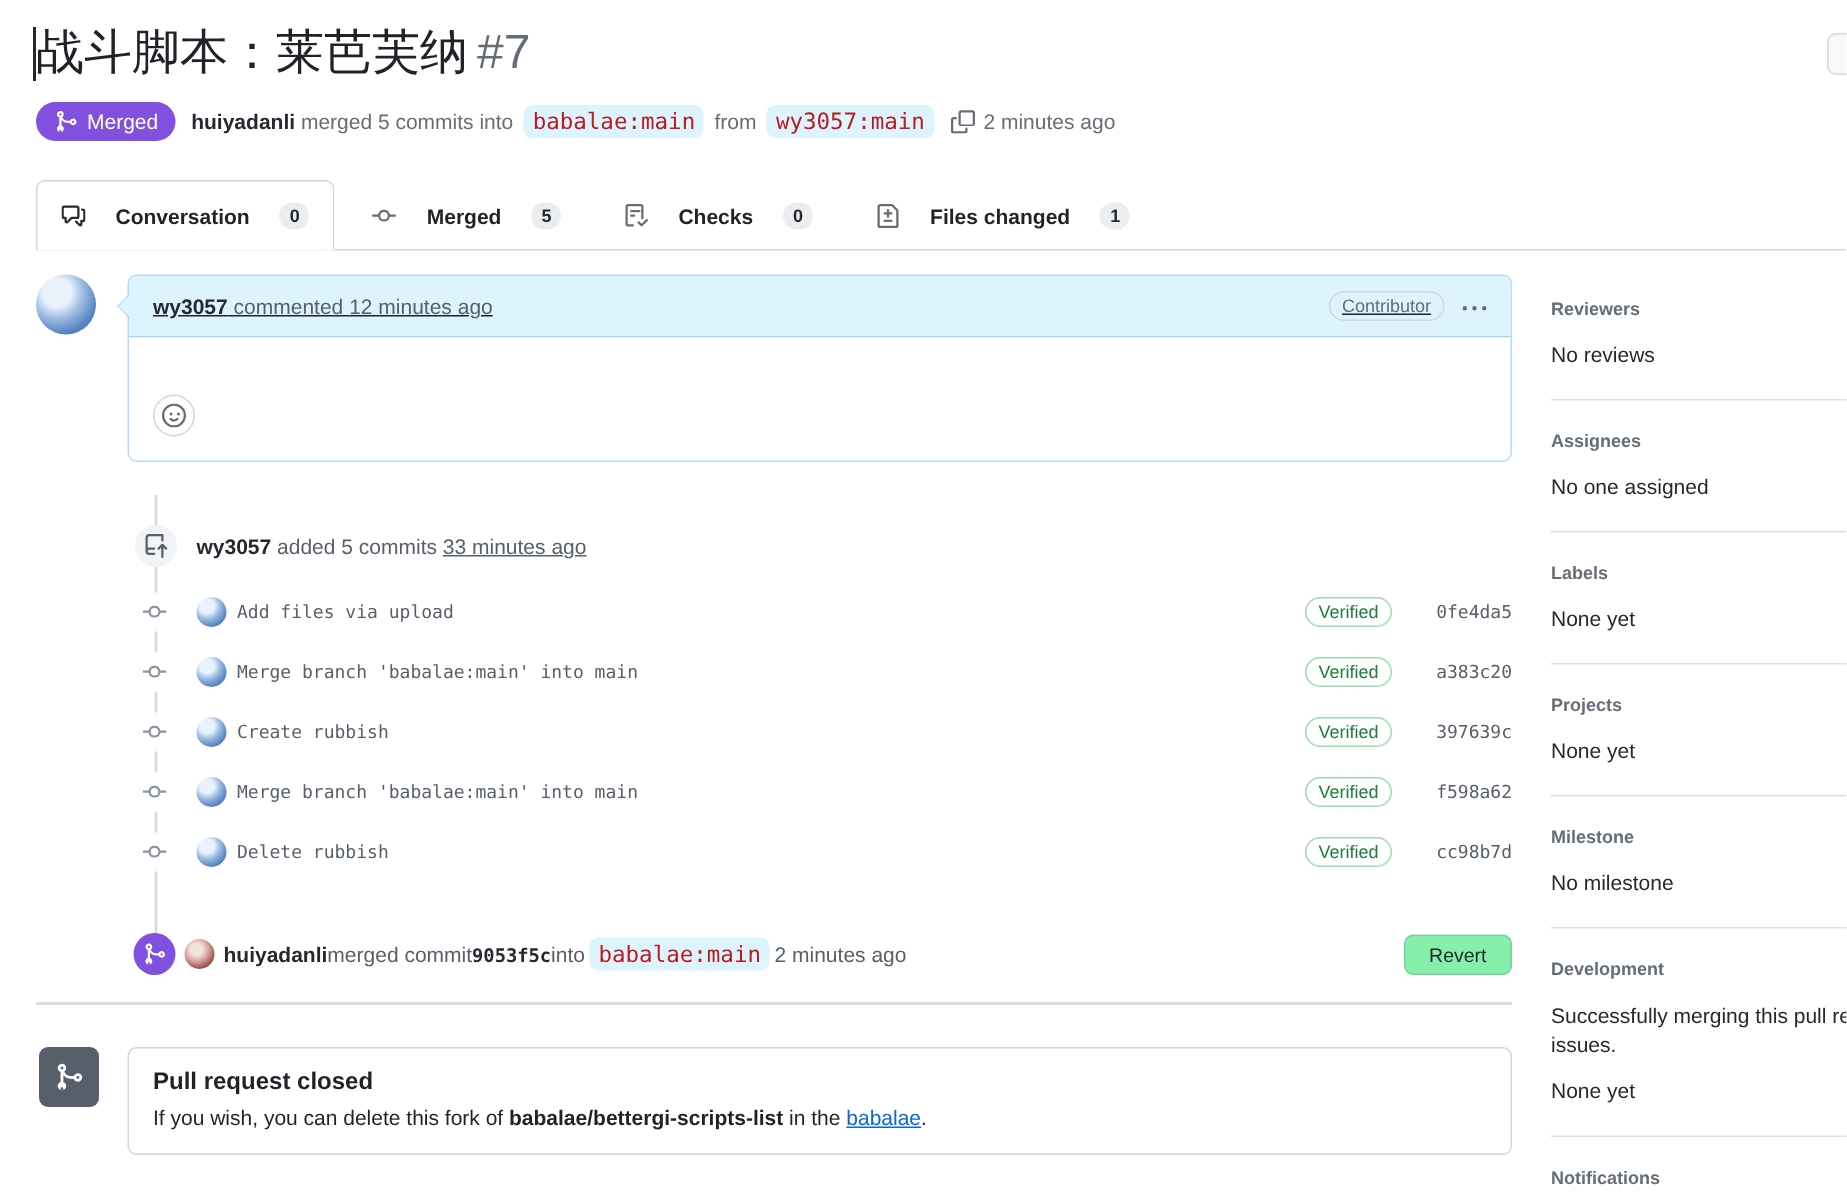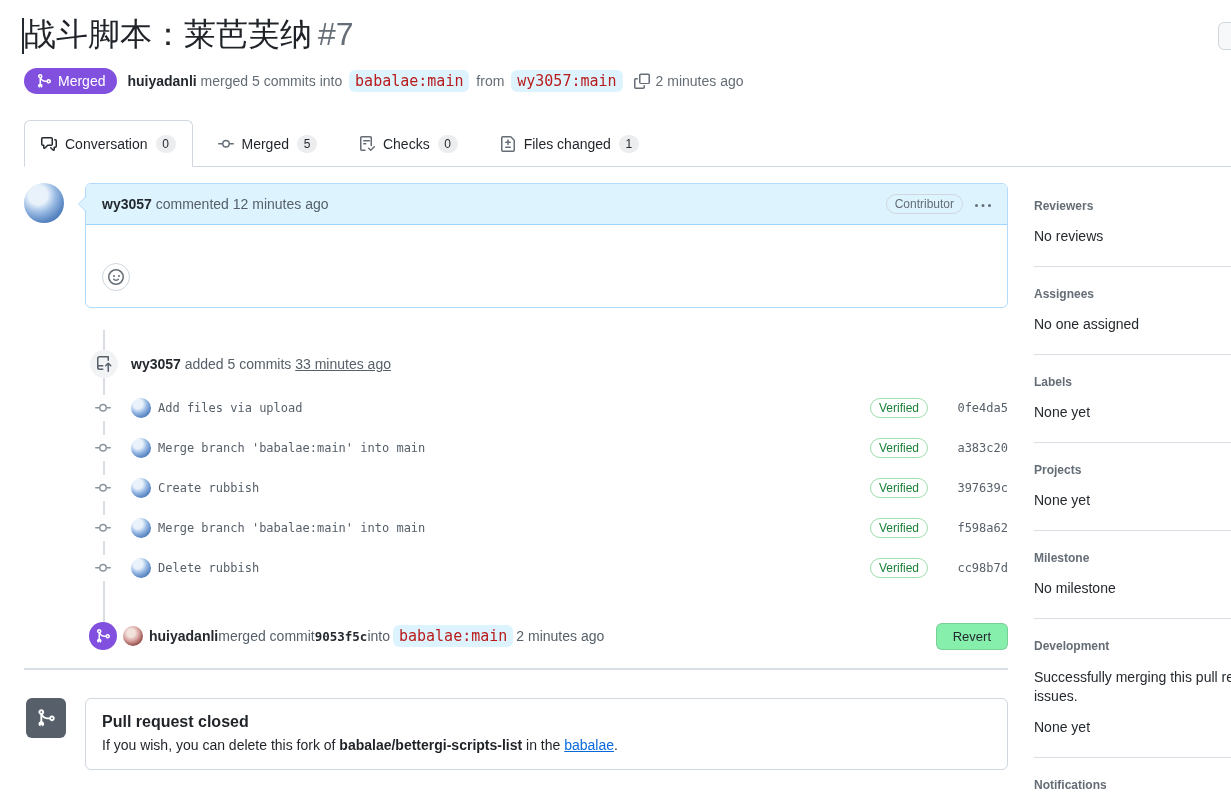--- a/index.html
+++ b/index.html
@@ -41,40 +41,40 @@
     font-family: "DejaVu Sans Mono", "Liberation Mono", monospace;
     font-size: 15px; color: #b91c1c; background: #ddf4ff;
     padding: 2px 6px; border-radius: 6px; margin: 0 3px;
   }
   .copy-btn { display: inline-flex; margin: 0 6px 0 8px; cursor: pointer; }
   .copy-btn svg { fill: #656d76; }
 
   
   .tabnav { margin: 26px 0 0 24px; border-bottom: 1px solid #d0d7de; display: flex; gap: 8px; height: 47px; }
   .tab {
-    display: inline-flex; align-items: center; gap: 8px;
+    display: inline-flex; align-items: center; gap: 20px;
     padding: 0 16px; font-size: 14px; color: #1f2328;
     border: 1px solid transparent; border-radius: 6px 6px 0 0;
-    margin-bottom: -1px; cursor: pointer;
+    margin-bottom: -1px; cursor: pointer; font-weight: bold;
   }
   .tab svg { fill: #656d76; }
   .tab.active { background: #fff; border-color: #d0d7de; border-bottom-color: #ffffff; }
   .tab.active svg { fill: #24292f; }
   .tab .counter {
     background: rgba(175,184,193,0.25); color: #24292f;
     font-size: 12px; line-height: 18px; padding: 0 6px; border-radius: 2em; min-width: 20px; text-align: center;
   }
 
   
   .main-row { display: flex; margin: 16px 0 0 24px; }
   .content-col { width: 984px; flex: none; }
   .sidebar { width: 300px; flex: none; margin-left: 26px; }
 
   
-  .comment-block { position: relative; min-height: 147px; }
+  .comment-block { position: relative; min-height: 147px; text-decoration: underline; }
   .avatar {
     border-radius: 50%; display: inline-block; flex: none;
     background: radial-gradient(circle at 35% 30%, #e9f2fb 0 25%, #9dbde4 45%, #5b88c4 70%, #3a6296 100%);
   }
   .avatar.red { background: radial-gradient(circle at 40% 35%, #f3e3dd 0 22%, #d9a3a0 45%, #9c5752 70%, #6f3a3a 100%); }
   .avatar-40 { width: 40px; height: 40px; position: absolute; left: 0; top: 0; cursor: pointer; }
   .avatar-20 { width: 20px; height: 20px; cursor: pointer; }
 
   .comment-box { margin-left: 61px; border: 1px solid rgba(84,174,255,0.45); border-radius: 6px; position: relative; }
   .comment-box::before, .comment-box::after {

